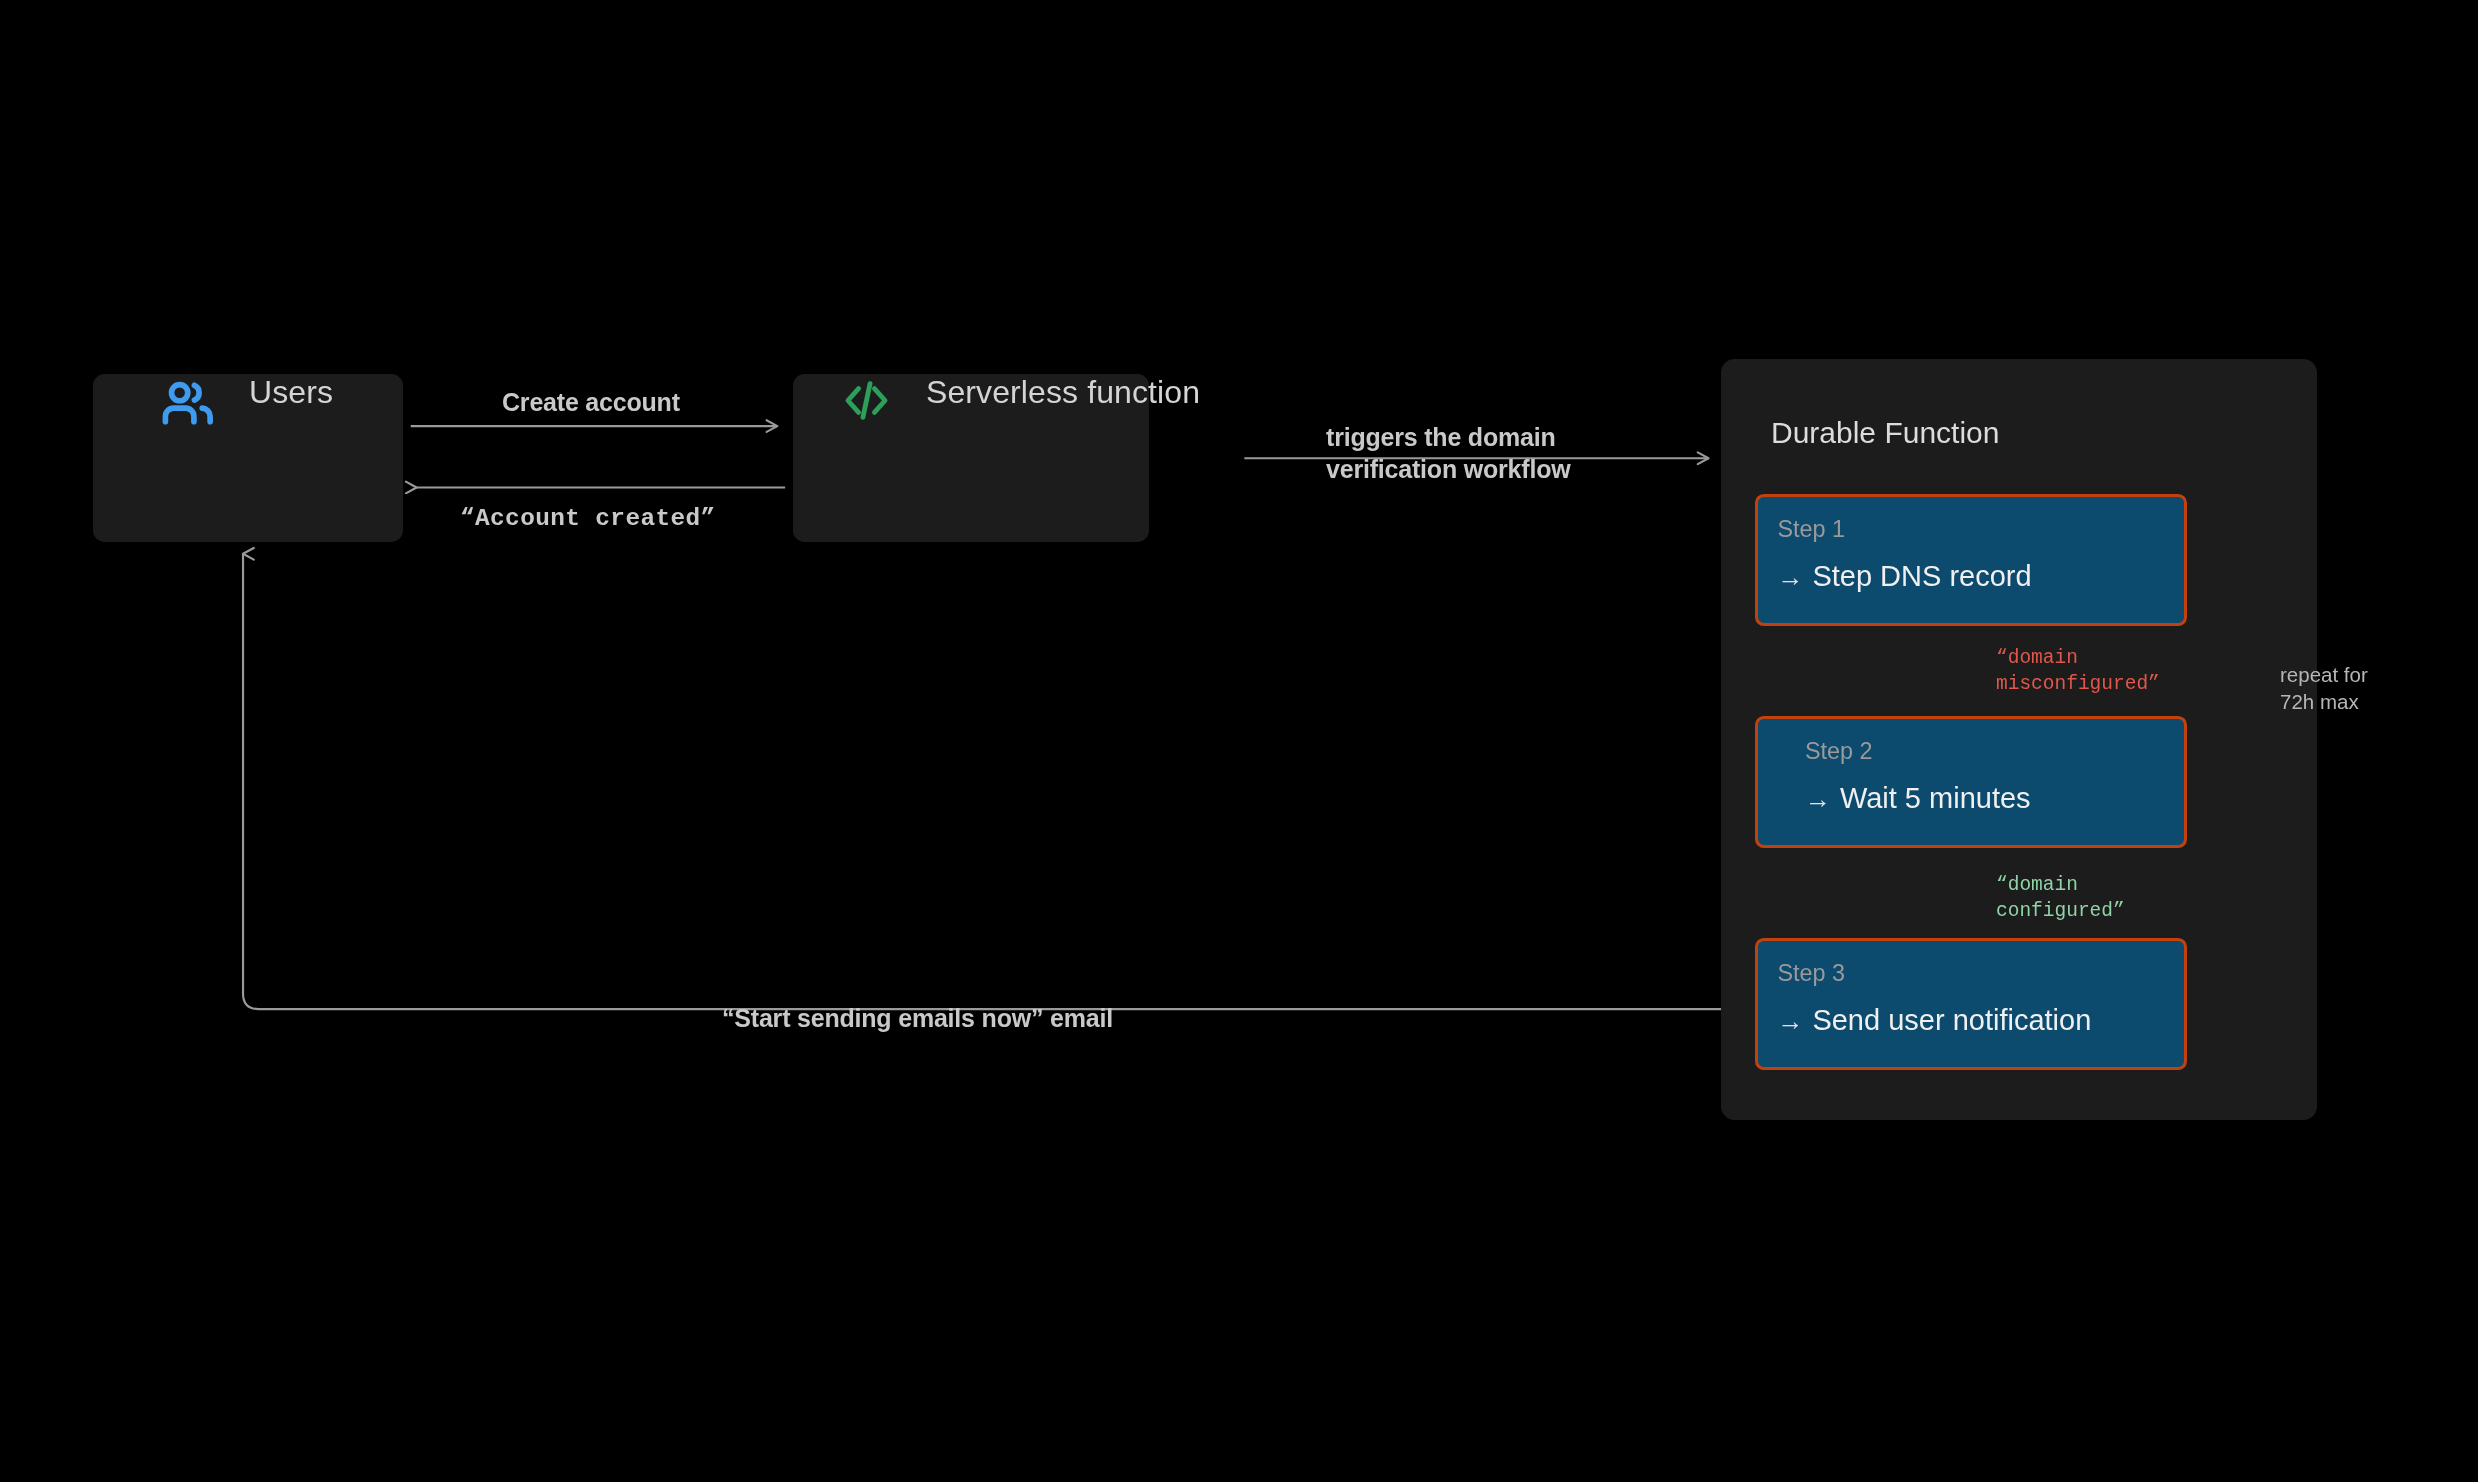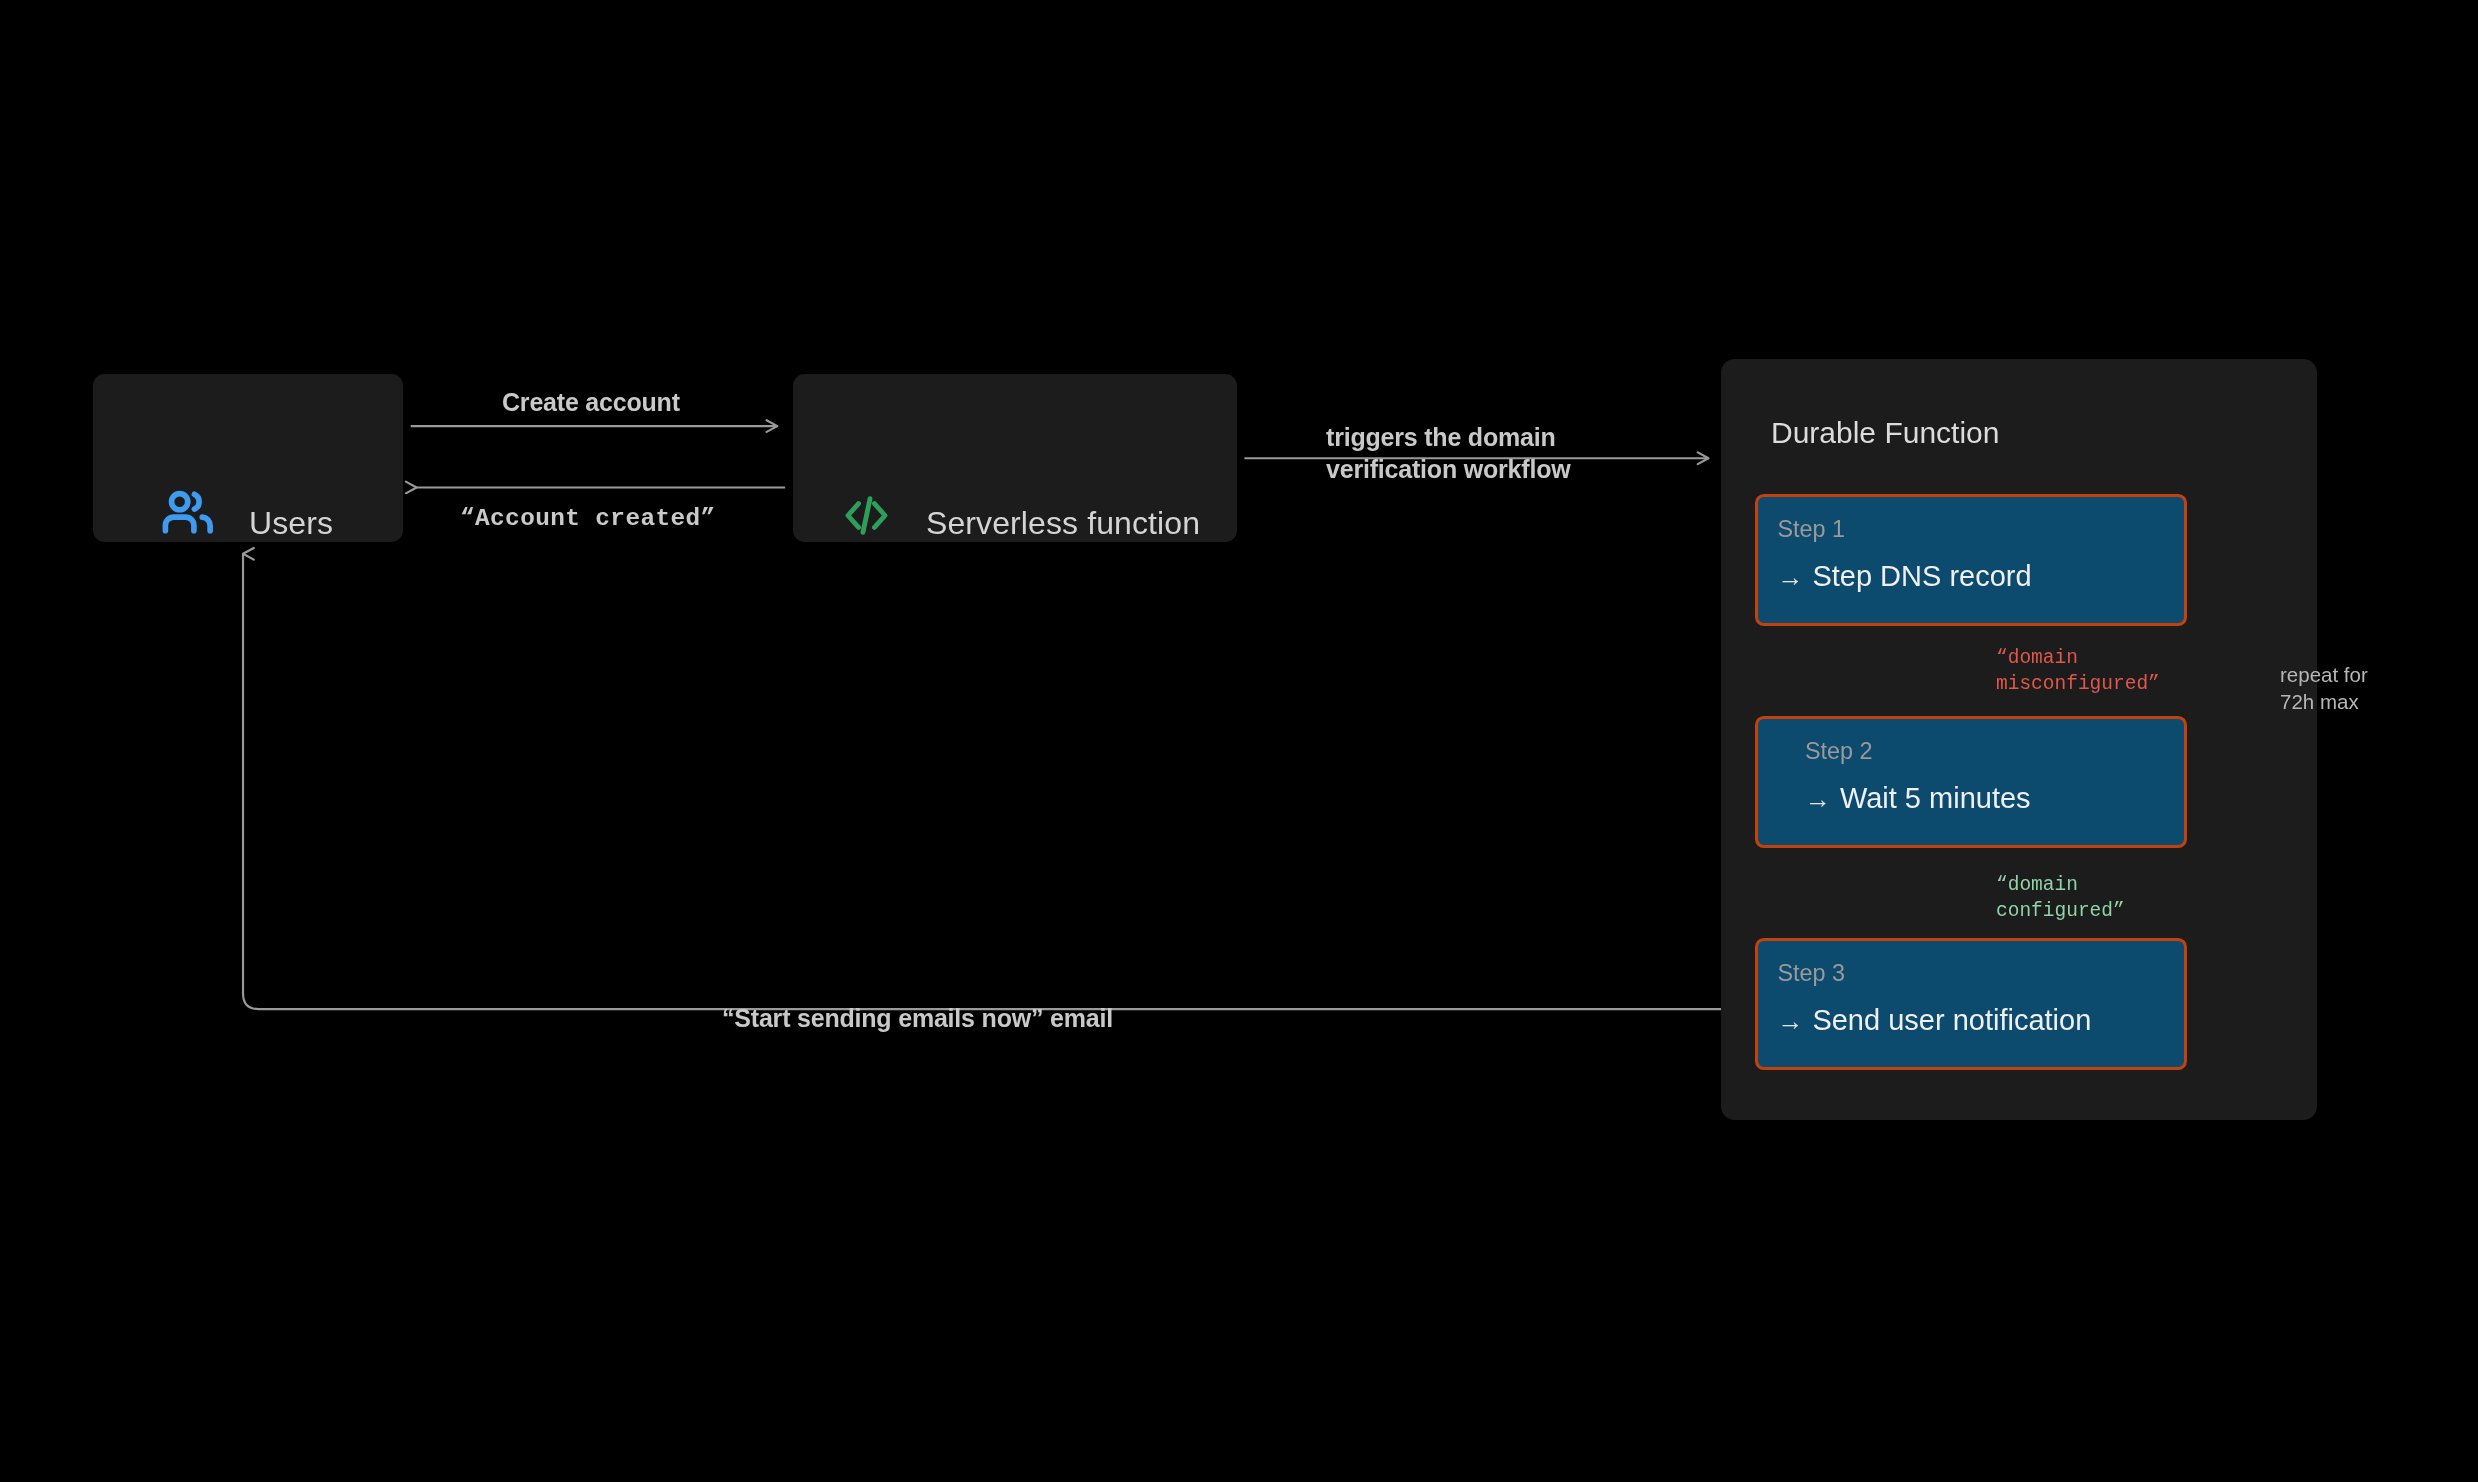--- a/index.html
+++ b/index.html
@@ -28,34 +28,34 @@
     height: 1482px;
     pointer-events: none;
   }
 
   
   .node-box {
     position: absolute;
     background: #1C1C1C;
     border-radius: 11.7px;
     display: flex;
-    align-items: flex-end;
+    align-items: flex-start;
     box-sizing: border-box;
   }
   #users-box {
     left: 93px;
     top: 374px;
     width: 310px;
     height: 168px;
     padding-left: 66px;
   }
   #serverless-box {
     left: 793px;
     top: 374px;
-    width: 444px;
+    width: 356px;
     height: 168px;
     padding-left: 47px;
   }
   .node-icon {
     flex: 0 0 auto;
     display: inline-flex;
     align-items: center;
     justify-content: center;
   }
   .node-label {

